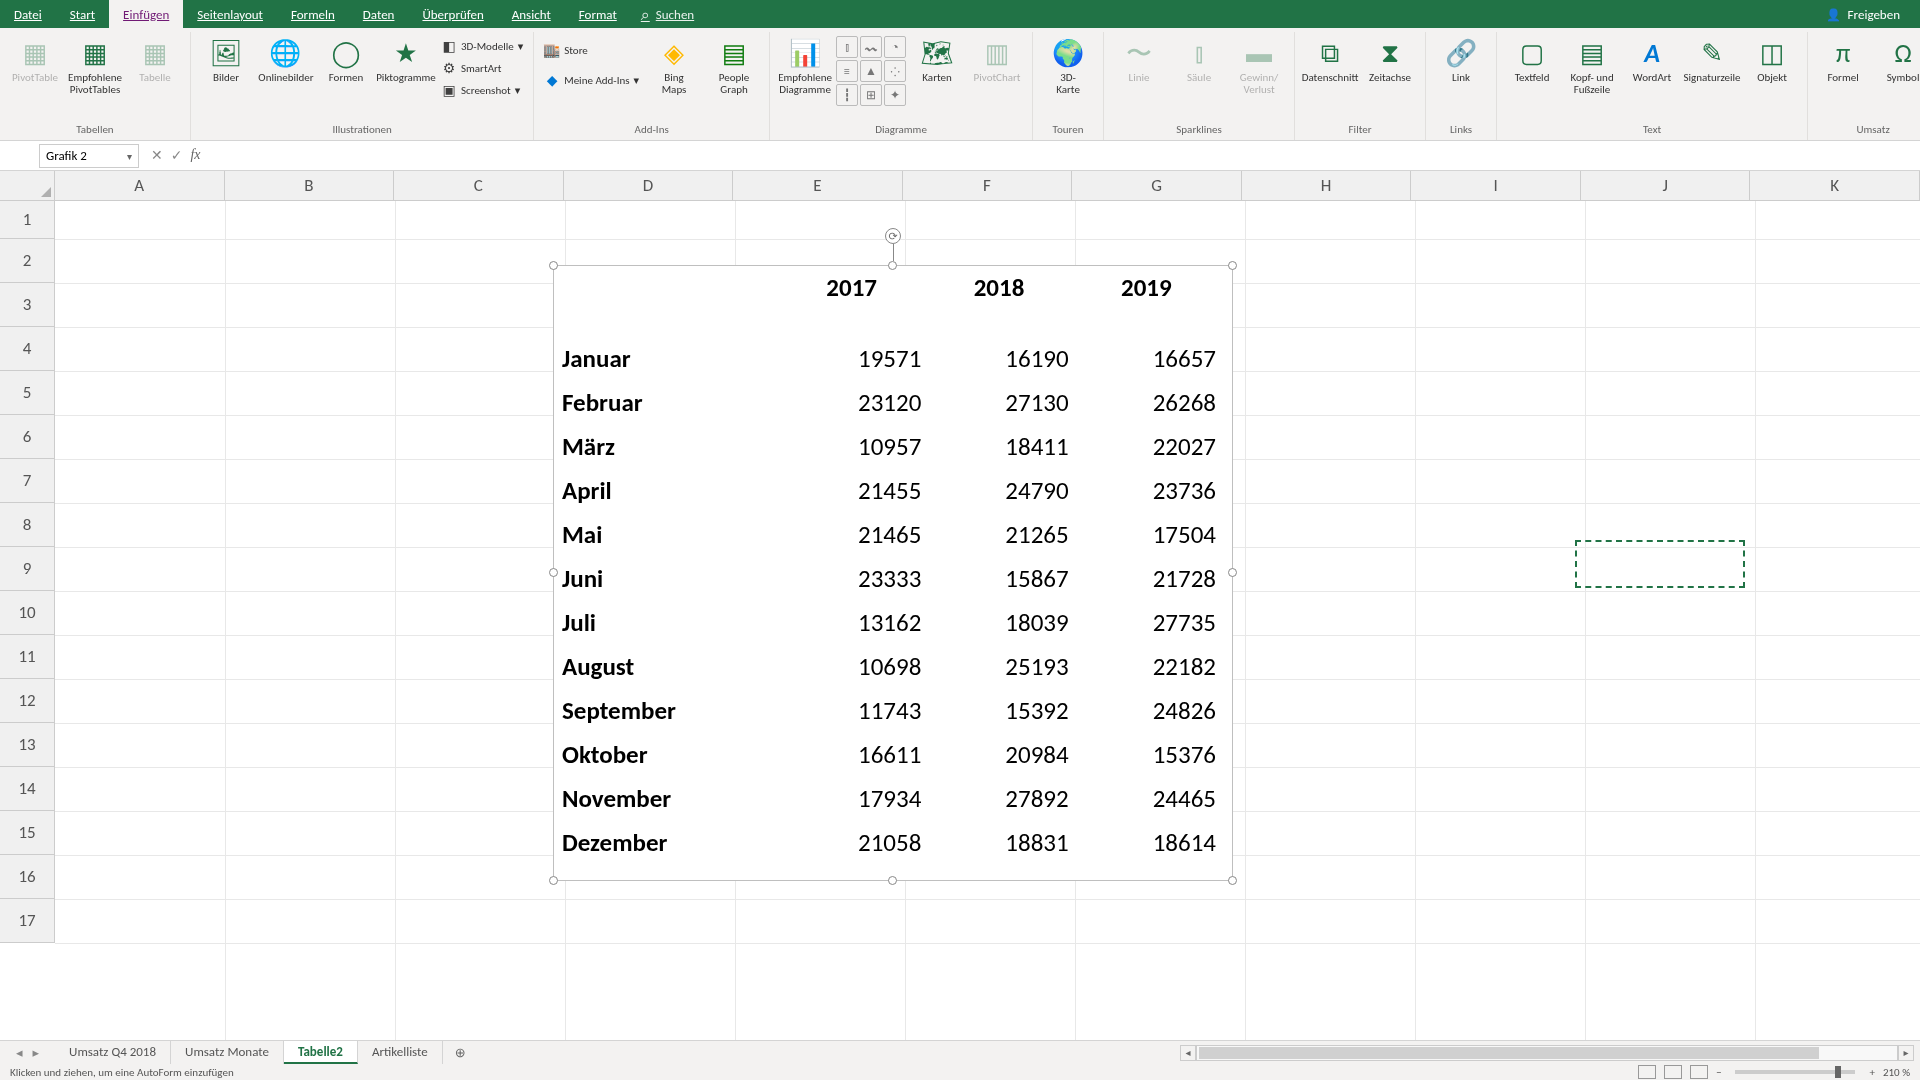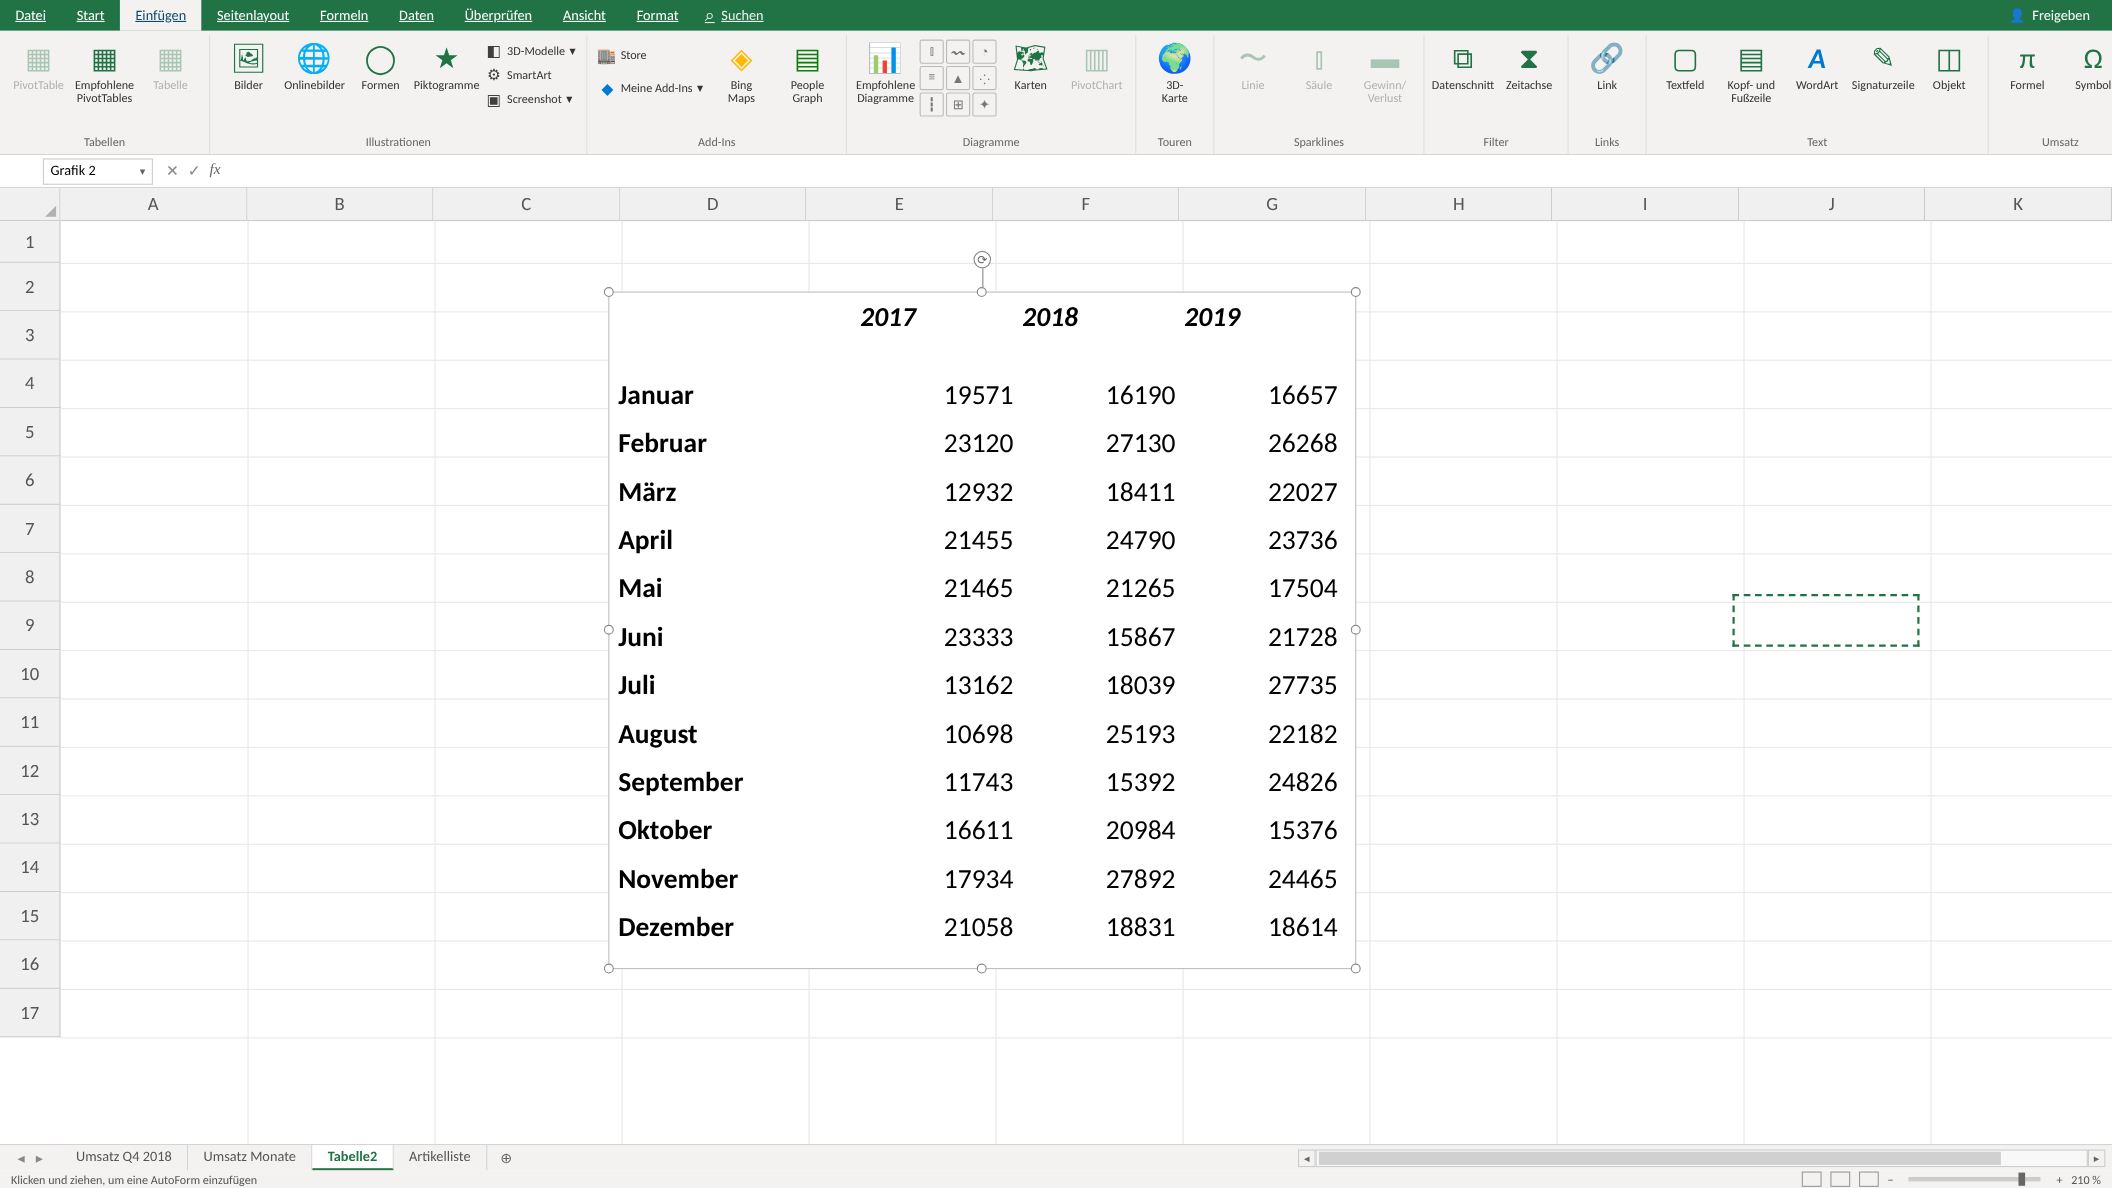--- a/index.html
+++ b/index.html
@@ -2,21 +2,21 @@
 <html><head>
 <meta charset="utf-8">
 <style>
 * { margin:0; padding:0; box-sizing:border-box; font-family:"Segoe UI","Calibri",sans-serif; }
 body { background:#fff; overflow:hidden; width:1920px; height:1080px; position:relative; }
 
 
 .titlebar { height:28px; background:#217346; display:flex; align-items:center; color:#fff; font-size:13px; }
 .titlebar .tabs { display:flex; height:100%; }
 .titlebar .tab { padding:0 14px; display:flex; align-items:center; cursor:pointer;text-decoration:underline; }
-.titlebar .tab.active { background:#f3f2f1; color:#0c4a6e; }
+.titlebar .tab.active { background:#f3f2f1; color:#701a75; }
 .titlebar .search { margin-left:10px; display:flex; align-items:center; gap:6px; opacity:.9;text-decoration:underline; }
 .titlebar .share  { margin-left:auto; margin-right:20px; display:flex; align-items:center; gap:6px; }
 .search-icon::before { content:"⌕"; font-size:16px; }
 .user-icon::before   { content:"👤"; font-size:12px; }
 
 
 .ribbon { height:113px; background:#f3f2f1; border-bottom:1px solid #d4d4d4; display:flex; padding-top:4px; }
 .group { display:flex; flex-direction:column; align-items:center; border-right:1px solid #e1dfdd; padding:0 6px; height:100%; }
 .group-row { display:flex; align-items:flex-start; flex:1; gap:2px; }
 .group-label { font-size:11px; color:#666; padding-bottom:4px; height:18px; display:flex; align-items:center; }
@@ -54,21 +54,21 @@
 
 .data-obj { position:absolute; left:498px; top:64px; width:680px; height:616px; border:1px solid #bfbfbf; background:#fff; }
 .handle { position:absolute; width:9px; height:9px; background:#fff; border:1px solid #888; border-radius:50%; }
 .h-tl{left:-5px;top:-5px}.h-tm{left:calc(50% - 5px);top:-5px}.h-tr{right:-5px;top:-5px}
 .h-ml{left:-5px;top:calc(50% - 5px)}.h-mr{right:-5px;top:calc(50% - 5px)}
 .h-bl{left:-5px;bottom:-5px}.h-bm{left:calc(50% - 5px);bottom:-5px}.h-br{right:-5px;bottom:-5px}
 .rotate { position:absolute; left:calc(50% - 8px); top:-38px; width:16px; height:16px; border:1px solid #888; border-radius:50%; background:#fff; display:flex; align-items:center; justify-content:center; font-size:11px; color:#666; }
 .rotate-line { position:absolute; left:50%; top:-22px; width:1px; height:17px; background:#888; }
 .data-table { width:100%; height:100%; padding:6px 8px; }
 .dt-head { display:grid; grid-template-columns:220px 1fr 1fr 1fr; font-weight:bold; font-size:25px; }
-.dt-head span { text-align:left; padding-right:8px;font-style:italic; }
+.dt-head span { text-align:center; padding-right:8px; }
 .dt-row { display:grid; grid-template-columns:220px 1fr 1fr 1fr; font-size:25px; line-height:44px; }
 .dt-row .m { font-weight:bold; }
 .dt-row .v { text-align:right; padding-right:8px; }
 .dt-spacer { height:34px; }
 
 
 .marquee { position:absolute; left:1520px; top:339px; width:170px; height:48px; border:2px dashed #217346; }
 
 
 .sheetbar { position:absolute; left:0; right:0; bottom:16px; height:24px; background:#f3f2f1; border-top:1px solid #d4d4d4; display:flex; align-items:center; font-size:13px; }
@@ -417,21 +417,21 @@
             <span class="v">16657</span>
           </div>
           <div class="dt-row">
             <span class="m">Februar</span>
             <span class="v">23120</span>
             <span class="v">27130</span>
             <span class="v">26268</span>
           </div>
           <div class="dt-row">
             <span class="m">März</span>
-            <span class="v">12932</span>
+            <span class="v">10957</span>
             <span class="v">18411</span>
             <span class="v">22027</span>
           </div>
           <div class="dt-row">
             <span class="m">April</span>
             <span class="v">21455</span>
             <span class="v">24790</span>
             <span class="v">23736</span>
           </div>
           <div class="dt-row">

